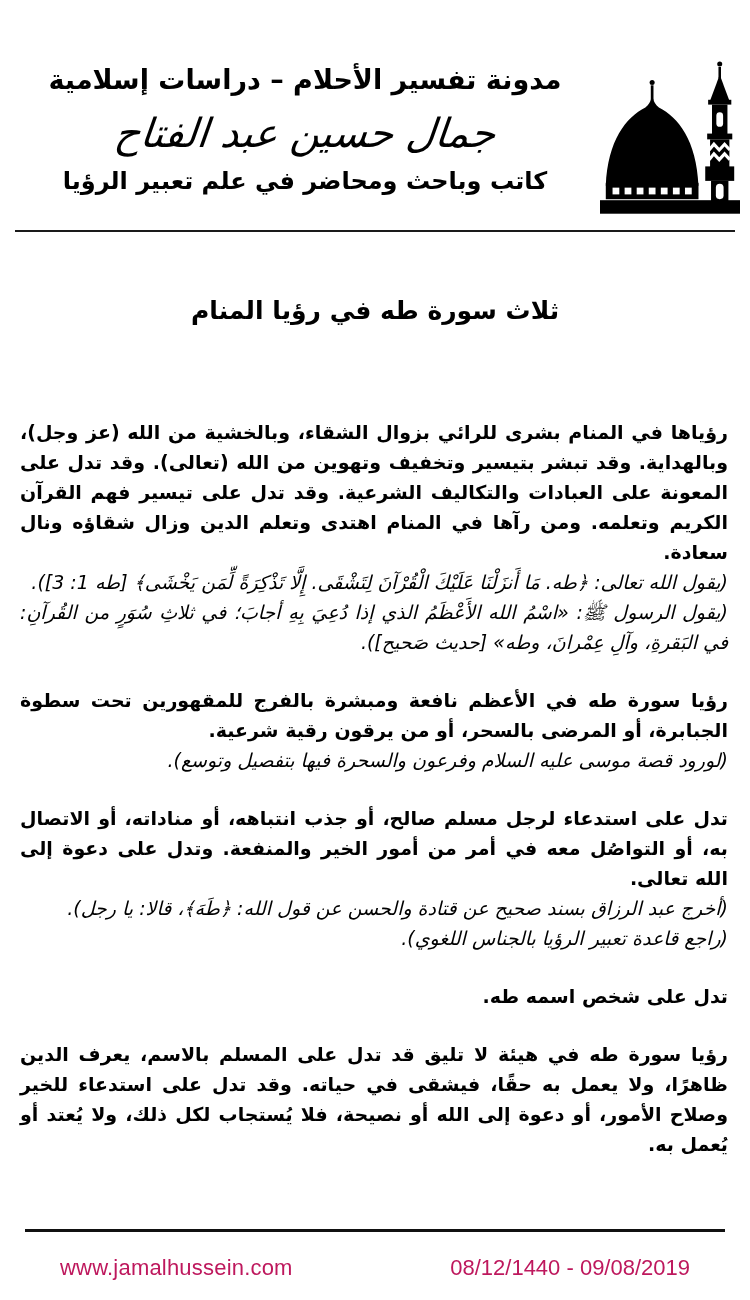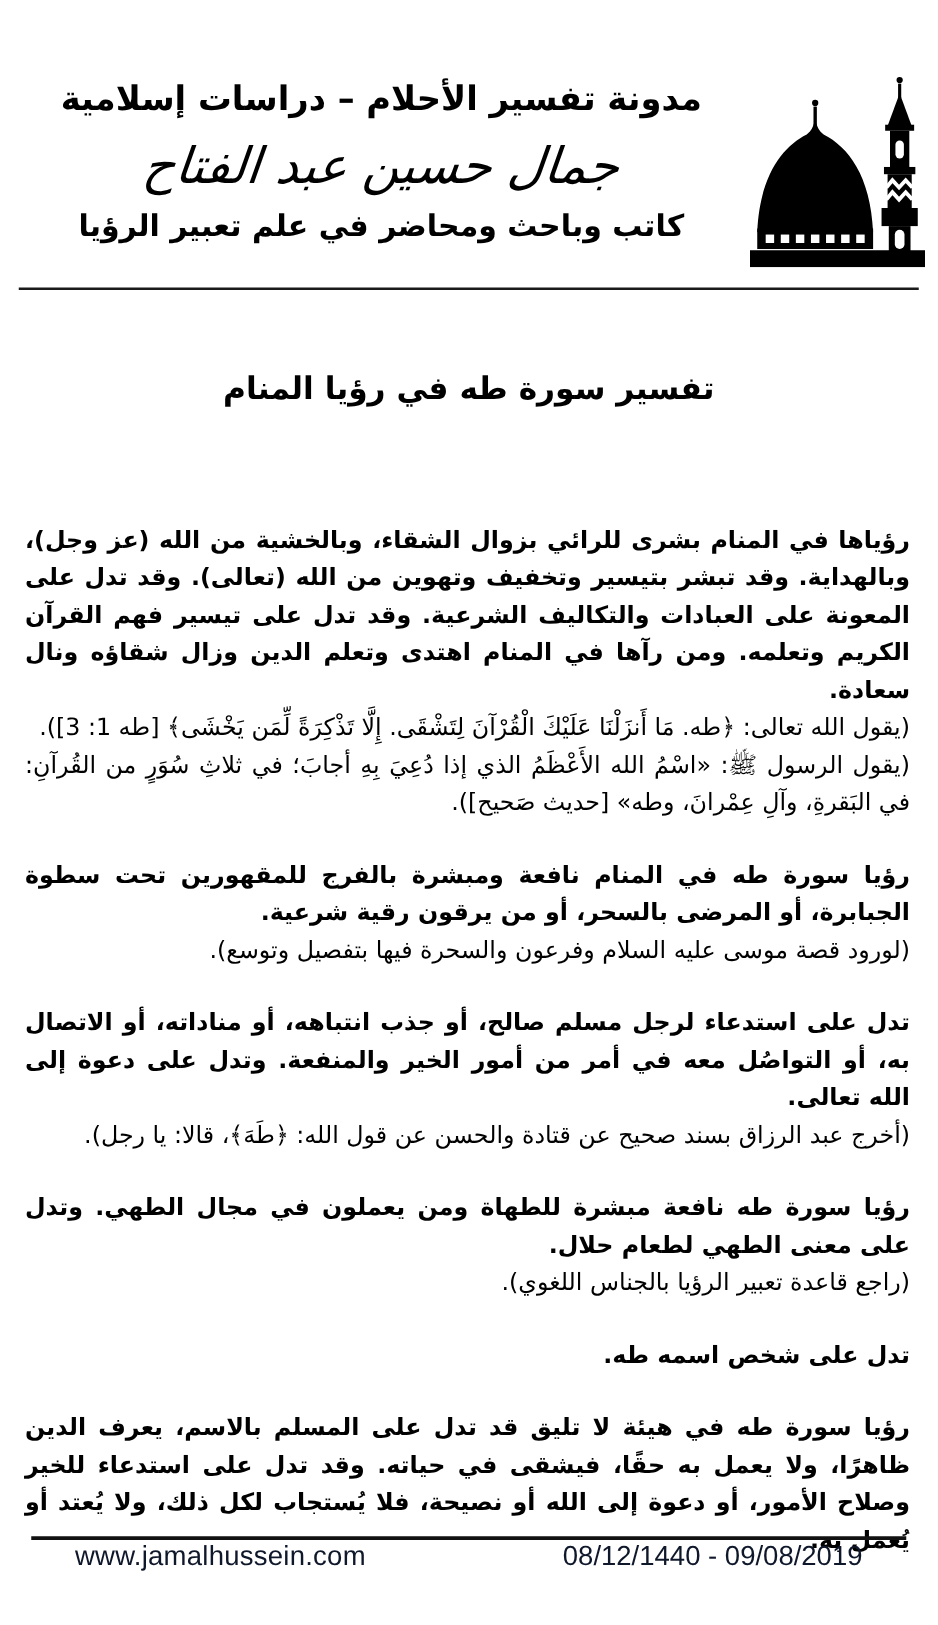--- a/index.html
+++ b/index.html
@@ -61,40 +61,40 @@
   }
   .article-body {
     margin-top: 92px;
     padding: 0 22px 0 20px;
     font-size: 19px;
     line-height: 30px;
     text-align: justify;
   }
   .article-body p { margin: 0; }
   .para.bold { font-weight: bold; margin-top: 28px; }
-  .para.note { font-weight: normal; }
+  .para.note { font-weight: normal; font-style: italic; }
   
   .footer {
     position: absolute;
     left: 25px;
     right: 25px;
     top: 1229px;
   }
   .footer-rule {
     border: none;
     border-top: 3px solid #111111;
   }
   .footer-row {
     direction: ltr;
     display: flex;
     justify-content: space-between;
-    padding: 0 35px 0 35px;
+    padding: 23px 35px 0 35px;
     font-family: "Liberation Sans", sans-serif;
     font-size: 22px;
-    color: #0f172a;
+    color: #be185d;
   }
   .footer-row .site { letter-spacing: 0.2px; }
 </style>
 </head>
 <body>
 
 <div class="page">
 
   <div class="header">
     <div class="mosque">
@@ -147,31 +147,30 @@
     </div>
     <div class="header-text">
       <div class="blog-title">مدونة تفسير الأحلام – دراسات إسلامية</div>
       <div class="signature">جمال حسين عبد الفتاح</div>
       <div class="tagline">كاتب وباحث ومحاضر في علم تعبير الرؤيا</div>
     </div>
   </div>
 
   <hr class="header-rule">
 
-  <h1 class="article-title">تفسير سورة طه في رؤيا المنام</h1>
+  <h1 class="article-title">ثلاث سورة طه في رؤيا المنام</h1>
 
   <div class="article-body">
       <p class="para bold">رؤياها في المنام بشرى للرائي بزوال الشقاء، وبالخشية من الله (عز وجل)، وبالهداية. وقد تبشر بتيسير وتخفيف وتهوين من الله (تعالى). وقد تدل على المعونة على العبادات والتكاليف الشرعية. وقد تدل على تيسير فهم القرآن الكريم وتعلمه. ومن رآها في المنام اهتدى وتعلم الدين وزال شقاؤه ونال سعادة.</p>
       <p class="para note">(يقول الله تعالى: ﴿طه. مَا أَنزَلْنَا عَلَيْكَ الْقُرْآنَ لِتَشْقَى. إِلَّا تَذْكِرَةً لِّمَن يَخْشَى﴾ [طه 1: 3]).</p>
       <p class="para note">(يقول الرسول ﷺ: «اسْمُ الله الأَعْظَمُ الذي إذا دُعِيَ بِهِ أجابَ؛ في ثلاثِ سُوَرٍ من القُرآنِ: في البَقرةِ، وآلِ عِمْرانَ، وطه» [حديث صَحيح]).</p>
-      <p class="para bold">رؤيا سورة طه في المنام نافعة ومبشرة بالفرج للمقهورين تحت سطوة الجبابرة، أو المرضى بالسحر، أو من يرقون رقية شرعية.</p>
+      <p class="para bold">رؤيا سورة طه في الأعظم نافعة ومبشرة بالفرج للمقهورين تحت سطوة الجبابرة، أو المرضى بالسحر، أو من يرقون رقية شرعية.</p>
       <p class="para note">(لورود قصة موسى عليه السلام وفرعون والسحرة فيها بتفصيل وتوسع).</p>
       <p class="para bold">تدل على استدعاء لرجل مسلم صالح، أو جذب انتباهه، أو مناداته، أو الاتصال به، أو التواصُل معه في أمر من أمور الخير والمنفعة. وتدل على دعوة إلى الله تعالى.</p>
       <p class="para note">(أخرج عبد الرزاق بسند صحيح عن قتادة والحسن عن قول الله: ﴿طَهَ﴾، قالا: يا رجل).</p>
-      <p class="para bold">رؤيا سورة طه نافعة مبشرة للطهاة ومن يعملون في مجال الطهي. وتدل على معنى الطهي لطعام حلال.</p>
       <p class="para note">(راجع قاعدة تعبير الرؤيا بالجناس اللغوي).</p>
       <p class="para bold">تدل على شخص اسمه طه.</p>
       <p class="para bold">رؤيا سورة طه في هيئة لا تليق قد تدل على المسلم بالاسم، يعرف الدين ظاهرًا، ولا يعمل به حقًا، فيشقى في حياته. وقد تدل على استدعاء للخير وصلاح الأمور، أو دعوة إلى الله أو نصيحة، فلا يُستجاب لكل ذلك، ولا يُعتد أو يُعمل به.</p>
     </div>
 
   <div class="footer">
     <hr class="footer-rule">
     <div class="footer-row">
       <span class="site">www.jamalhussein.com</span>
       <span class="date">08/12/1440 - 09/08/2019</span>

